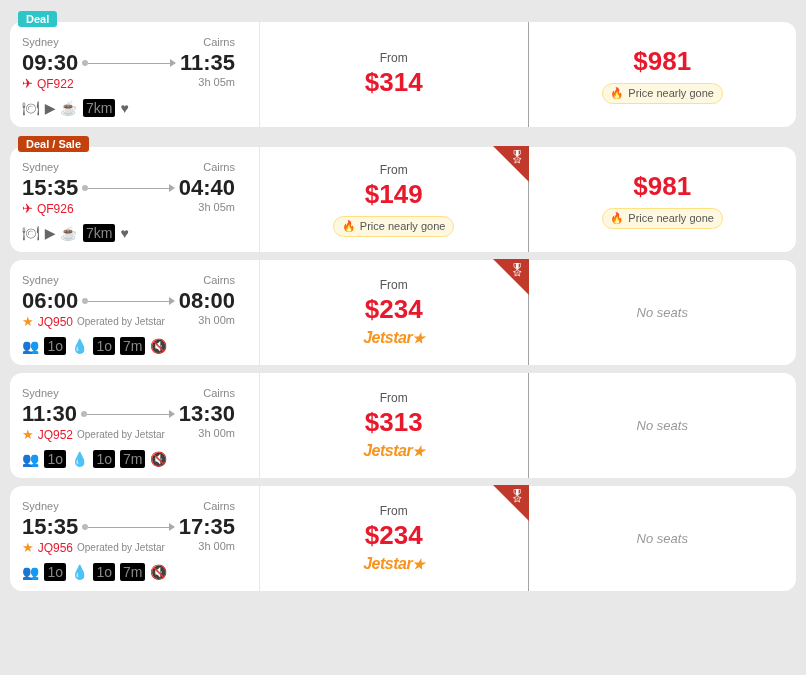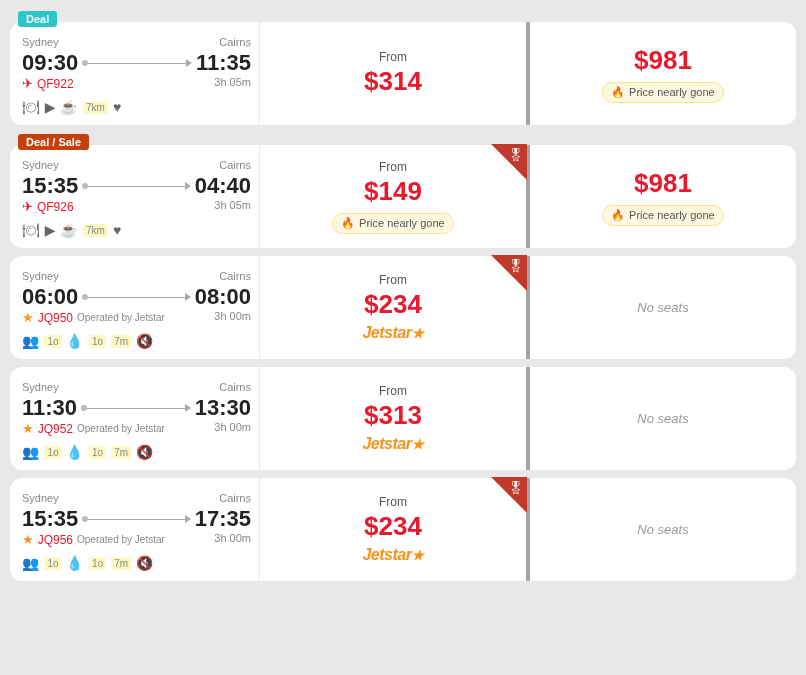--- a/index.html
+++ b/index.html
@@ -37,21 +37,21 @@
     }
     .badge-deal { background: #2dc6c8; }
     .badge-deal-sale { background: #c2410c; }
     .flight-row {
       display: flex;
       flex-direction: row;
       align-items: stretch;
     }
     .flight-info {
       flex: 0 0 250px;
-      padding: 14px 8px 10px 12px;
+      padding: 14px 24px 10px 12px;
       border-right: 1px solid #e8e8e8;
     }
     .route-header {
       display: flex;
       justify-content: space-between;
       font-size: 11px;
       color: #888;
       margin-bottom: 2px;
     }
     .time-dep {
@@ -99,34 +99,34 @@
       gap: 5px;
       align-items: center;
       flex-wrap: wrap;
       margin-top: 2px;
     }
     .amenity-icon {
       font-size: 14px;
       color: #666;
     }
     .amenity-text {
-      font-size: 10px;
+      font-size: 14px;
       color: #888;
-      background: #fef9c3;
+      background: #000000;
       padding: 1px 3px;
       border-radius: 2px;
     }
     .price-cell {
       flex: 1;
       display: flex;
       flex-direction: column;
       align-items: center;
       justify-content: center;
       padding: 14px 10px;
-      border-right: 4px solid #a3a3a3;
+      border-right: 1px solid #a3a3a3;
       position: relative;
     }
     .price-cell.no-border { border-right: none; }
     .from-label {
       font-size: 12px;
       color: #555;
       margin-bottom: 2px;
     }
     .price-amount {
       font-size: 26px;

